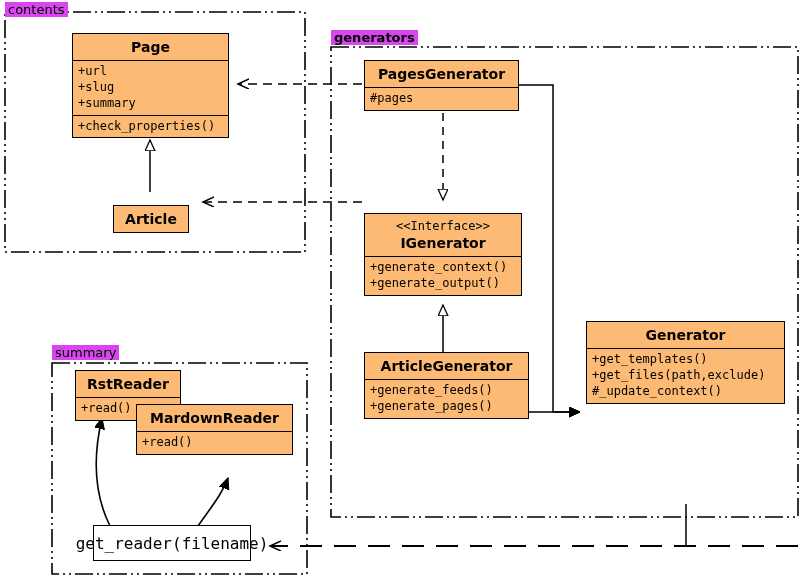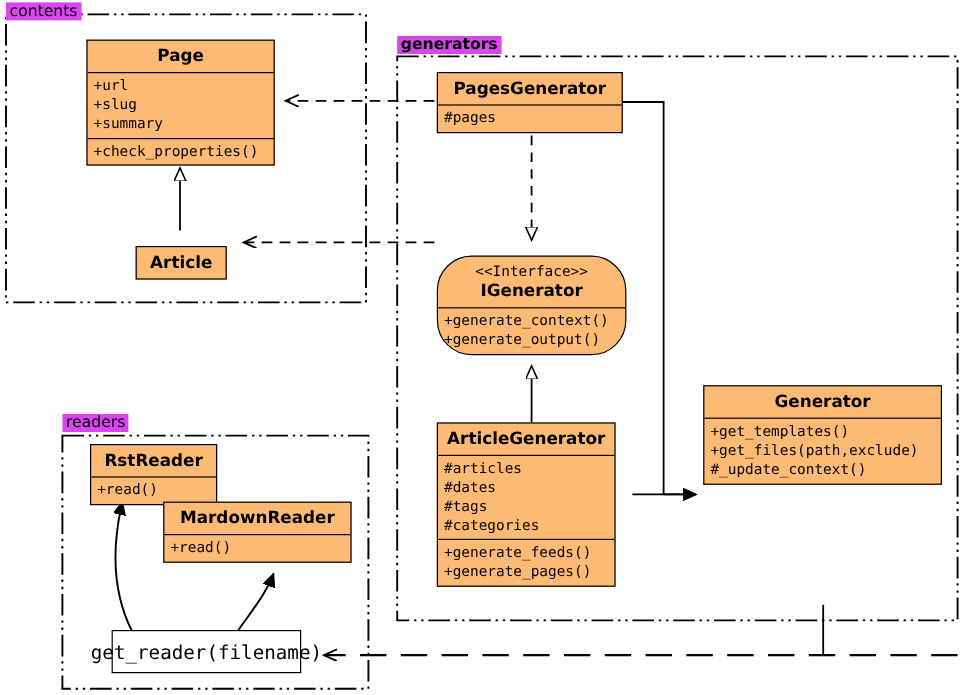--- a/index.html
+++ b/index.html
@@ -121,21 +121,21 @@
     <path d="M 686 504 L 686 546 L 690 546" fill="none" stroke="#000" stroke-width="1.5"></path>
 
     <path d="M 798 546 L 270 546" fill="none" stroke="#000" stroke-width="1.8" stroke-dasharray="22,12" marker-end="url(#open-arrow)"></path>
 
     <path d="M 110 526 C 92 490, 94 452, 102 418" fill="none" stroke="#000" stroke-width="1.6" marker-end="url(#solid-tri)"></path>
     <path d="M 198 526 C 212 506, 222 494, 228 478" fill="none" stroke="#000" stroke-width="1.6" marker-end="url(#solid-tri)"></path>
   </svg>
 
   <div class="pkg-label" style="left:5px; top:2px;">contents</div>
   <div class="pkg-label" style="left:331px; top:30px;font-weight:bold;">generators</div>
-  <div class="pkg-label" style="left:52px; top:345px;">readers</div>
+  <div class="pkg-label" style="left:52px; top:345px;">summary</div>
 
   <div class="uml-class" style="left:72px; top:33px; width:157px;">
     <div class="uml-name">Page</div>
     <div class="uml-section">
       <div>+url</div>
       <div>+slug</div>
       <div>+summary</div>
     </div>
     <div class="uml-section">
       <div>+check_properties()</div>
@@ -146,39 +146,33 @@
     <div class="uml-name">Article</div>
   </div>
 
   <div class="uml-class" style="left:364px; top:60px; width:155px;">
     <div class="uml-name">PagesGenerator</div>
     <div class="uml-section">
       <div>#pages</div>
     </div>
   </div>
 
-  <div class="uml-class" style="left:364px; top:213px; width:158px;border-radius:29px;">
+  <div class="uml-class" style="left:364px; top:213px; width:158px;">
     <div class="uml-name" style="padding-top:6px;">
       <div class="uml-stereo">&lt;&lt;Interface&gt;&gt;</div>
       <div>IGenerator</div>
     </div>
     <div class="uml-section">
       <div>+generate_context()</div>
       <div>+generate_output()</div>
     </div>
   </div>
 
-  <div class="uml-class" style="left:364px; top:352px; width:149px;">
+  <div class="uml-class" style="left:364px; top:352px; width:165px;">
     <div class="uml-name">ArticleGenerator</div>
-    <div class="uml-section">
-      <div>#articles</div>
-      <div>#dates</div>
-      <div>#tags</div>
-      <div>#categories</div>
-    </div>
     <div class="uml-section">
       <div>+generate_feeds()</div>
       <div>+generate_pages()</div>
     </div>
   </div>
 
   <div class="uml-class" style="left:586px; top:321px; width:199px;">
     <div class="uml-name">Generator</div>
     <div class="uml-section">
       <div>+get_templates()</div>
@@ -187,21 +181,21 @@
     </div>
   </div>
 
   <div class="uml-class" style="left:75px; top:370px; width:106px;">
     <div class="uml-name">RstReader</div>
     <div class="uml-section">
       <div>+read()</div>
     </div>
   </div>
 
-  <div class="uml-class" style="left:136px; top:418px; width:157px;">
+  <div class="uml-class" style="left:136px; top:404px; width:157px;">
     <div class="uml-name">MardownReader</div>
     <div class="uml-section">
       <div>+read()</div>
     </div>
   </div>
 
   <div class="plain-box" style="left:93px; top:525px; width:158px; height:36px;">
     <span>get_reader(filename)</span>
   </div>
 

